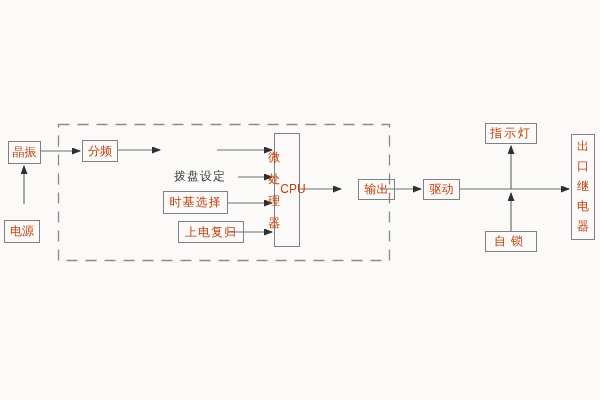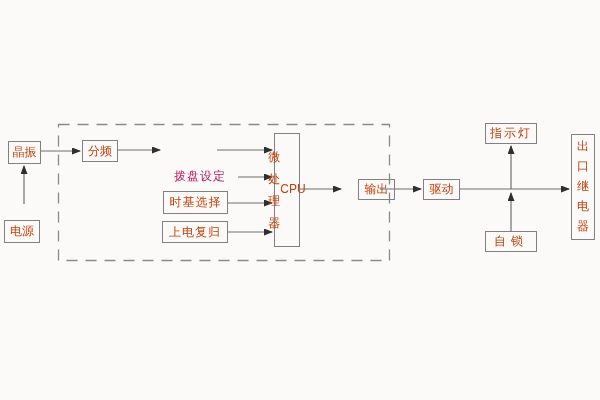--- a/index.html
+++ b/index.html
@@ -15,21 +15,21 @@
     position:absolute;
     border:1px solid #818181;
     color:#c2410c;
     font-size:12px;
     display:flex;align-items:center;justify-content:center;
     box-sizing:border-box;
     background:transparent;
     white-space:nowrap;
   }
   .plain{
-    position:absolute;border:none;color:#be185d;font-size:12px;
+    position:absolute;border:none;color:#404040;font-size:12px;
     display:flex;align-items:center;justify-content:center;white-space:nowrap;
   }
   .vbox{
     flex-direction:row;
     white-space:normal;
   }
   .vtext{
     width:1em;
     word-break:break-all;
     text-align:center;
@@ -44,21 +44,21 @@
   .cpu-sub{
     font-size:12px;line-height:1;margin-top:-3px;letter-spacing:0;
   }
   
   .n-crystal{left:8px;top:141px;width:33px;height:23px;}
   .n-power{left:4px;top:204px;width:36px;height:23px;margin-top:16px;}
   .n-divider{left:82px;top:140px;width:36px;height:22px;}
   .n-counter{left:162px;top:139px;width:55px;height:23px;letter-spacing:1px;}
   .n-dial{left:167px;top:168px;width:66px;height:17px;letter-spacing:1px;}
   .n-timebase{left:163px;top:191px;width:65px;height:23px;letter-spacing:1px;}
-  .n-reset{left:162px;top:221px;width:66px;height:22px;letter-spacing:1px;}
+  .n-reset{left:178px;top:221px;width:66px;height:22px;letter-spacing:1px;}
   .n-cpu{left:274px;top:133px;width:26px;height:114px;}
   .n-output{left:343px;top:179px;width:37px;height:21px;margin-left:15px;}
   .n-drive{left:423px;top:179px;width:37px;height:21px;}
   .n-indicator{left:485px;top:123px;width:52px;height:21px;letter-spacing:2px;}
   .n-selflock{left:485px;top:231px;width:52px;height:21px;letter-spacing:5px;}
   .n-relay{left:571px;top:134px;width:24px;height:106px;}
 </style>
 </head>
 <body>
 

